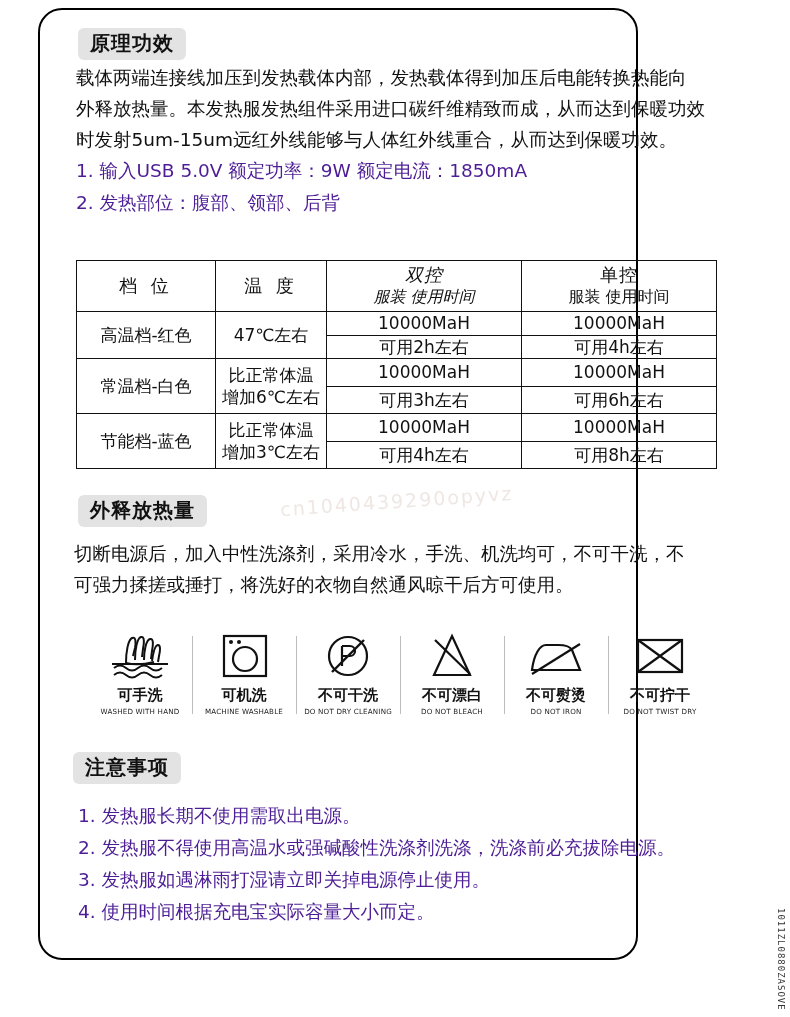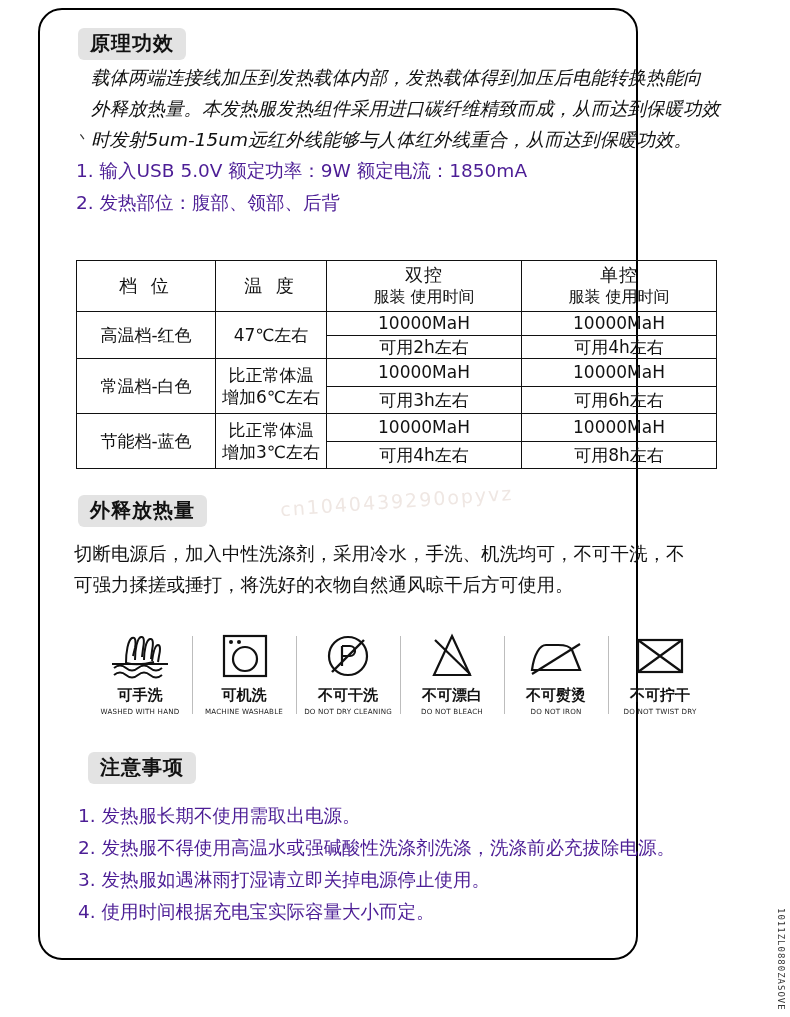--- a/index.html
+++ b/index.html
@@ -80,21 +80,21 @@
     text-align: center;
     vertical-align: middle;
     font-size: 17px;
     color: #111;
     padding: 0;
     font-weight: normal;
   }
   .spec-table .hdr-cell { height: 50px; }
   .col-a { width: 138px; }
   .col-b { width: 110px; }
-  .col-c { width: 194px; }
+  .col-c { width: 194px; font-style: italic; }
   .col-d { width: 194px; }
   .hdr-main { font-size: 18px; letter-spacing: 4px; }
   .hdr-sub1 { font-size: 18px; line-height: 22px; letter-spacing:1px;}
   .hdr-sub2 { font-size: 16px; line-height: 22px; }
   .gradecell { font-size: 17.5px; height: 46px;}
   .tempcell { font-size: 16.5px; line-height: 22px; }
   .duracell { padding: 0; }
   .duracell .top {
     border-bottom: 1.6px solid #111;
     font-size: 17px;
@@ -183,21 +183,21 @@
 </head>
 <body>
 
 <div class="page">
   <div class="inner">
 
     <div class="pill" style="left:38px; top:18px;">原理功效</div>
 
     <div class="tickmark">丶</div>
 
-    <div class="para" style="left:51px; top:52px; width:650px;font-style:italic;">
+    <div class="para" style="left:36px; top:52px; width:650px;">
       <span>载体两端连接线加压到发热载体内部，发热载体得到加压后电能转换热能向</span>
       <span>外释放热量。本发热服发热组件采用进口碳纤维精致而成，从而达到保暖功效</span>
       <span>时发射5um-15um远红外线能够与人体红外线重合，从而达到保暖功效。</span>
     </div>
 
     <div class="listline" style="left:36px; top:145px;">1. 输入USB  5.0V  额定功率：9W   额定电流：1850mA</div>
     <div class="listline" style="left:36px; top:177px;">2. 发热部位：腹部、领部、后背</div>
 
     <table class="spec-table">
       <tbody>
@@ -348,21 +348,21 @@
           <svg width="72" height="52" viewBox="0 0 72 52">
             <rect x="14" y="10" width="44" height="32" stroke="#111" stroke-width="2.2" fill="none"></rect>
             <path d="M14 10 L58 42 M58 10 L14 42" stroke="#111" stroke-width="2.2" fill="none"></path>
           </svg>
         </div>
         <div class="care-cn">不可拧干</div>
         <div class="care-en">DO NOT TWIST DRY</div>
       </div>
     </div>
 
-    <div class="pill" style="left:48px; top:742px;">注意事项</div>
+    <div class="pill" style="left:33px; top:742px;">注意事项</div>
 
     <div class="listline" style="left:38px; top:790px;">1. 发热服长期不使用需取出电源。</div>
     <div class="listline" style="left:38px; top:822px;">2. 发热服不得使用高温水或强碱酸性洗涤剂洗涤，洗涤前必充拔除电源。</div>
     <div class="listline" style="left:38px; top:854px;">3. 发热服如遇淋雨打湿请立即关掉电源停止使用。</div>
     <div class="listline" style="left:38px; top:886px;">4. 使用时间根据充电宝实际容量大小而定。</div>
 
   </div>
 </div>
 
 <div class="sidecode">1011ZL0880ZASOVE</div>

